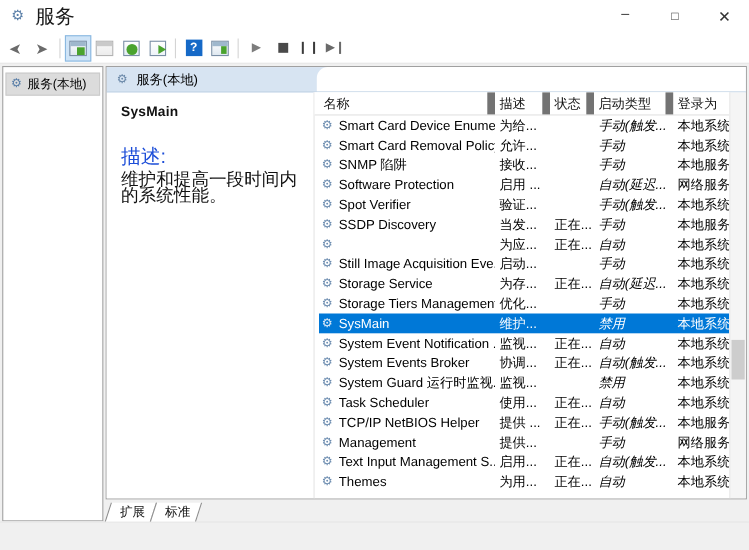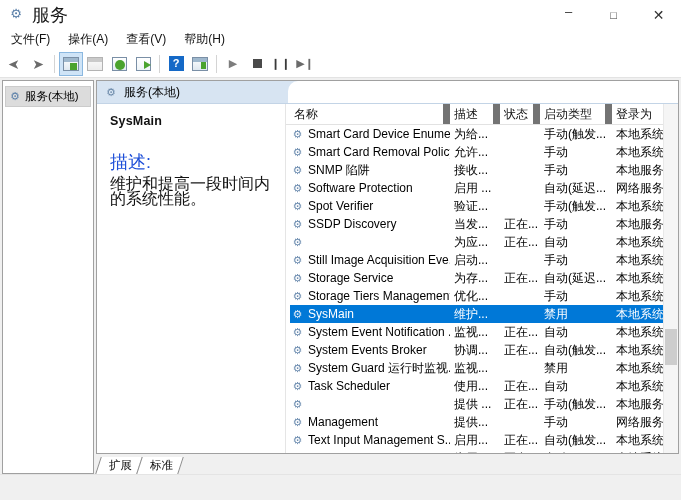--- a/index.html
+++ b/index.html
@@ -236,21 +236,21 @@
   .rows { padding-left:4px; }
   .row {
     height:18px; display:flex; align-items:center;
     font-size:12px; white-space:nowrap;
   }
   .row.sel { background:#0078d7; color:#ffffff; }
   .cell { overflow:hidden; white-space:nowrap; padding-left:4px; }
   .c-name  { width:160px; min-width:160px; display:flex; align-items:center; padding-left:1px;}
   .c-desc  { width:50px; min-width:50px; }
   .c-state { width:40px; min-width:40px; }
-  .c-start { width:72px; min-width:72px; }
+  .c-start { width:72px; min-width:72px;font-style:italic; }
   .c-logon { width:62px; min-width:62px; }
   .svc-ico {
     width:13px;height:13px;margin-right:4px; flex:0 0 auto;
     font-size:11px; line-height:13px; text-align:center; color:#6d8db0;
   }
   .row.sel .svc-ico { color:#dce9f6; }
 
   
   .vscroll {
     width: 15px; min-width:15px;
@@ -305,26 +305,20 @@
       </div>
       <div class="winbtn max">
         <span class="gl">□</span>
       </div>
       <div class="winbtn close">
         <span class="gl">✕</span>
       </div>
     </div>
   </div>
 
-  <div class="menubar">
-    <div class="menuitem">文件(F)</div>
-    <div class="menuitem">操作(A)</div>
-    <div class="menuitem">查看(V)</div>
-    <div class="menuitem">帮助(H)</div>
-  </div>
 
   <div class="toolbar">
     <div class="tbtn">
       <span class="arrow-gl" style="transform:scaleX(-1);display:block;">➤</span>
     </div>
     <div class="tbtn">
       <span class="arrow-gl">➤</span>
     </div>
     <div class="tsep"></div>
     <div class="tbtn active">
@@ -544,20 +538,21 @@
                       <span>Task Scheduler</span>
                     </div>
                     <div class="cell c-desc">使用...</div>
                     <div class="cell c-state">正在...</div>
                     <div class="cell c-start">自动</div>
                     <div class="cell c-logon">本地系统</div>
                   </div>
                   <div class="row">
                     <div class="cell c-name">
                       <span class="svc-ico">⚙</span>
+                      <span>TCP/IP NetBIOS Helper</span>
                     </div>
                     <div class="cell c-desc">提供 ...</div>
                     <div class="cell c-state">正在...</div>
                     <div class="cell c-start">手动(触发...</div>
                     <div class="cell c-logon">本地服务</div>
                   </div>
                   <div class="row">
                     <div class="cell c-name">
                       <span class="svc-ico">⚙</span>
                       <span>Management</span>

